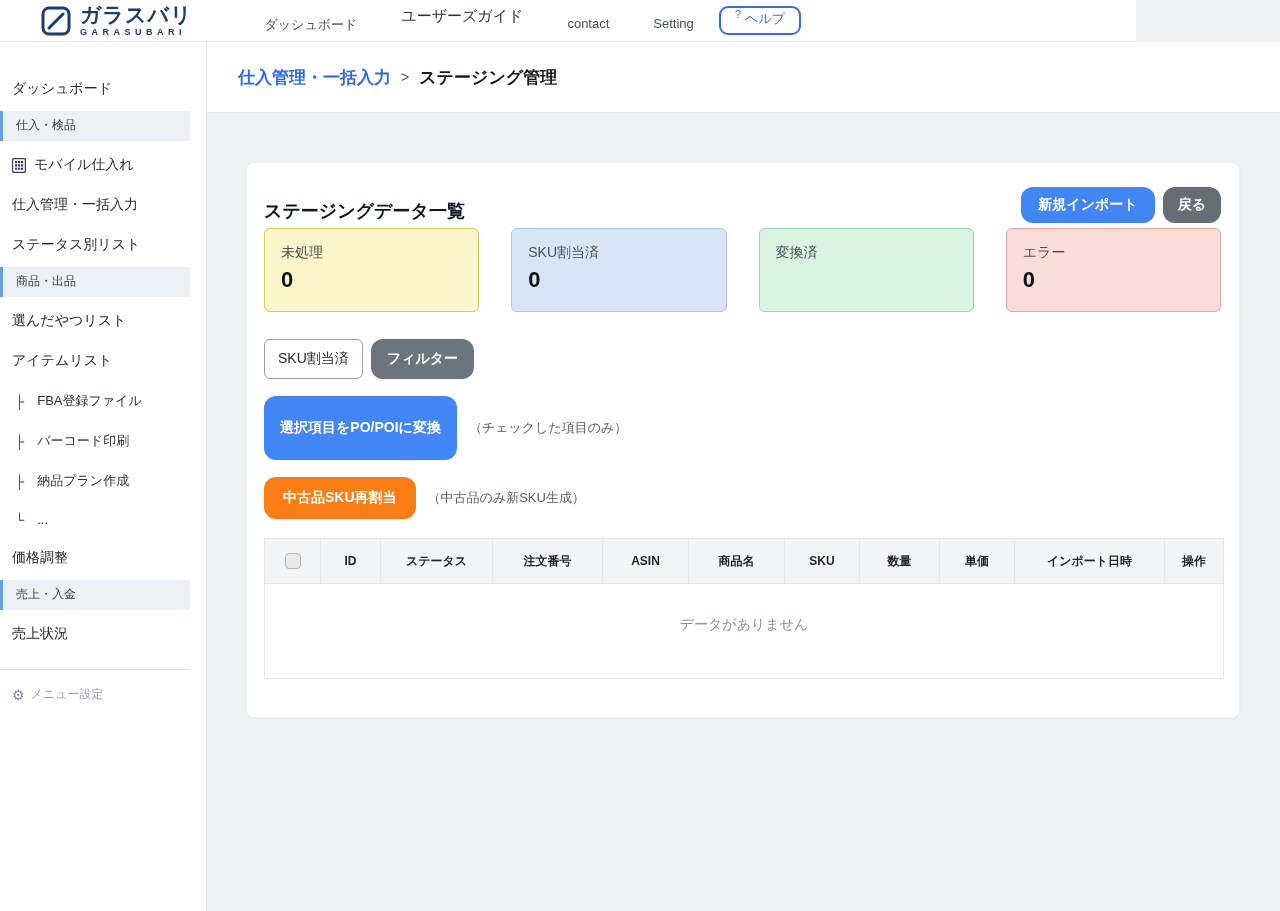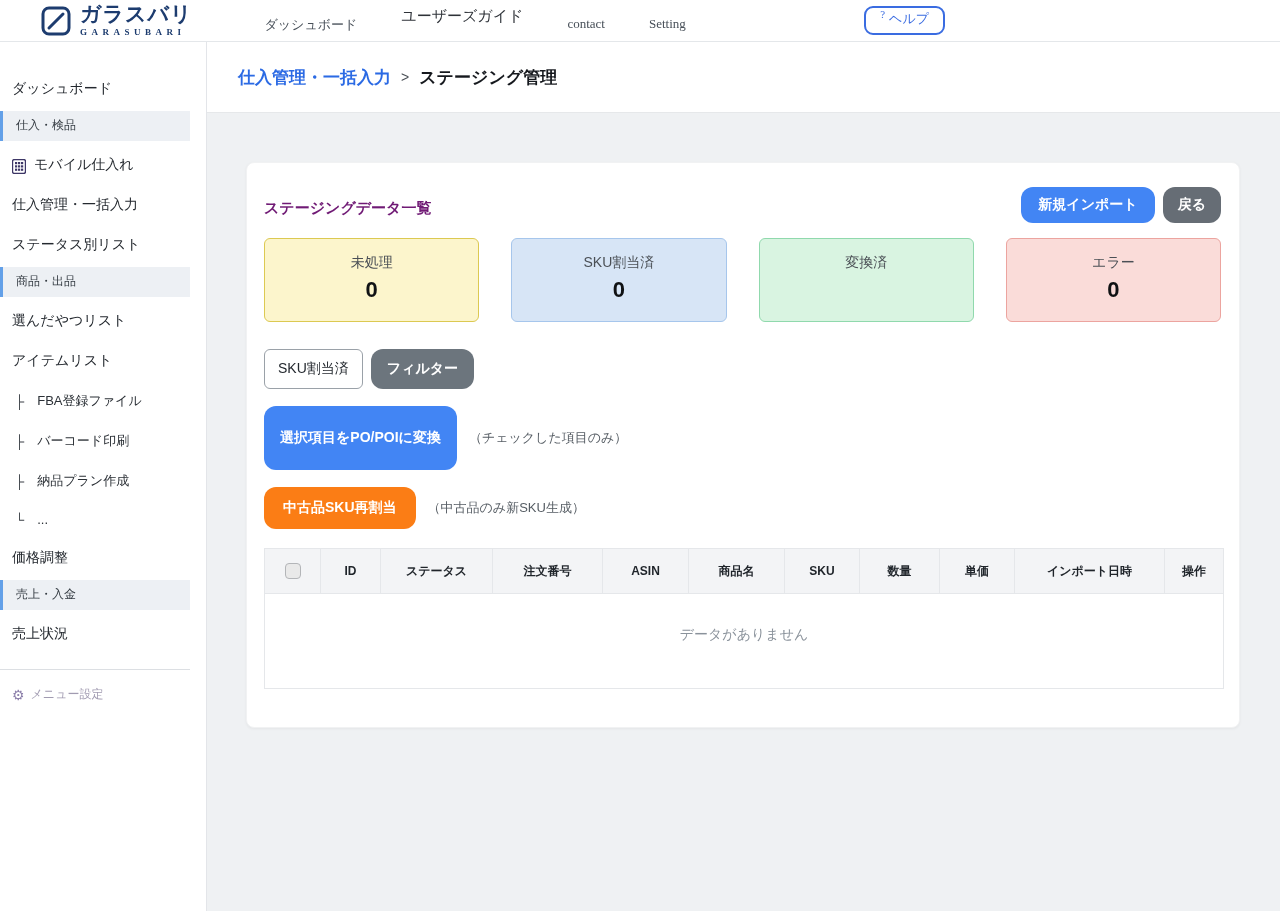--- a/index.html
+++ b/index.html
@@ -5,23 +5,23 @@
   * { box-sizing: border-box; margin: 0; padding: 0; }
   html, body { width: 1280px; height: 911px; overflow: hidden; }
   body {
     font-family: "Liberation Sans", "DejaVu Sans", sans-serif;
     background: #eff1f3;
     color: #24292f;
   }
 
   
   .topbar {
-    position: fixed; top: 0; left: 0; width: 1280px; height: 42px;
+    position: fixed; top: 0; left: 0; width: 1136px; height: 42px;
     background: #fff; border-bottom: 1px solid #e4e7ea;
-    display: flex; align-items: center; z-index: 20; font-family: Liberation Serif, serif;
+    display: flex; align-items: center; z-index: 20;
   }
   .logo { display: flex; align-items: center; margin-left: 40px; gap: 8px; }
   .logo-text { display: flex; flex-direction: column; line-height: 1; }
   .logo-title { font-size: 21px; font-weight: bold; color: #1d3c6f; letter-spacing: 1px; }
   .logo-sub { font-size: 9px; color: #1d3c6f; letter-spacing: 4.5px; margin-top: 3px; font-weight: bold; }
   .topnav { display: flex; align-items: center; margin-left: 72px; gap: 44px; }
   .topnav a { text-decoration: none; color: #474f58; font-size: 13px; cursor: pointer; }
   .nav-dashboard { transform: translateY(4px); }
   .nav-guide { font-size: 15px !important; color: #2e3238 !important; transform: translateY(-4px); }
   .nav-contact { transform: translateY(3px); }
@@ -38,21 +38,21 @@
   .sidebar {
     position: fixed; top: 42px; left: 0; width: 207px; height: 869px;
     background: #fff; border-right: 1px solid #e3e5e9; padding-top: 28px;
     z-index: 10;
   }
   .side-link { display: block; padding: 10px 12px; font-size: 14px; color: #24292f; cursor: pointer; margin-bottom: 2px; }
   .side-sub {
     display: block; background: #edf0f4; border-left: 3px solid #63a0e8;
     margin: 3px 16px 5px 0; padding: 6px 0 7px 13px; font-size: 12px; color: #333a41; cursor: pointer;
   }
-  .side-icon-item { display: flex; align-items: flex-end; gap: 8px; padding: 10px 12px; font-size: 14px; color: #24292f; cursor: pointer; margin-bottom: 2px; }
+  .side-icon-item { display: flex; align-items: center; gap: 8px; padding: 10px 12px; font-size: 14px; color: #24292f; cursor: pointer; margin-bottom: 2px; }
   .side-tree { display: flex; align-items: center; padding: 10px 12px 10px 15px; font-size: 13px; color: #2b3036; cursor: pointer; margin-bottom: 2px; }
   .tree-marker { font-weight: bold; margin-right: 13px; font-size: 13px; color: #3a3f45; }
   .side-divider { border-top: 1px solid #dcdfe3; margin: 16px 16px 8px 0; }
   .side-footer { display: flex; align-items: center; gap: 6px; padding: 8px 12px; font-size: 12px; color: #a19bb1; cursor: pointer; }
   .gear-icon { color: #8d80ab; font-size: 14px; line-height: 1; }
 
   
   .main { margin-left: 207px; margin-top: 42px; }
   .breadcrumb-bar {
     background: #fff; height: 71px; border-bottom: 1px solid #e6e8ea;
@@ -62,27 +62,27 @@
   .bc-sep { color: #4b5157; font-size: 14px; margin: 0 10px; }
   .bc-current { color: #15181d; font-weight: bold; font-size: 17px; }
 
   .content { padding: 49px 40px 0 39px; }
   .card {
     background: #fff; border-radius: 8px; border: 1px solid #f1f2f3;
     box-shadow: 0 1px 3px rgba(0,0,0,0.05);
     padding: 24px 18px 38px 17px; width: 994px;
   }
   .card-head { display: flex; align-items: flex-start; }
-  .card-title { font-size: 15px; font-weight: bold; color: #701a75; margin-top: 12px; }
+  .card-title { font-size: 18px; font-weight: bold; color: #0f172a; margin-top: 12px; }
   .card-head-btns { margin-left: auto; display: flex; gap: 8px; }
   .btn { border: none; border-radius: 12px; font-family: inherit; cursor: pointer; }
   .btn-import { background: #4285f4; color: #fff; font-weight: bold; font-size: 14px; padding: 9px 17px; }
   .btn-back { background: #666d75; color: #fff; font-weight: bold; font-size: 14px; padding: 9px 15px; }
 
-  .status-row { display: flex; gap: 32px; margin-top: 15px; text-align: center; }
+  .status-row { display: flex; gap: 32px; margin-top: 5px; }
   .status-card { flex: 1; border-radius: 6px; padding: 15px 16px 18px 16px; border: 1px solid transparent; }
   .status-card .s-label { font-size: 14px; color: #4a4f55; display: block; }
   .status-card .s-value { font-size: 22px; font-weight: bold; color: #101214; display: block; margin-top: 5px; }
   .s-yellow { background: #fcf5cc; border-color: #dcc952; }
   .s-blue   { background: #d7e5f6; border-color: #a6c6ec; }
   .s-green  { background: #d9f4e1; border-color: #90d9ad; }
   .s-red    { background: #fadcd9; border-color: #eca49f; }
 
   .filter-row { display: flex; gap: 8px; margin-top: 27px; align-items: center; }
   .btn-status-filter { background: #fff; border: 1px solid #9aa1a8; border-radius: 6px; font-size: 14px; color: #24292f; padding: 10px 13px; }

